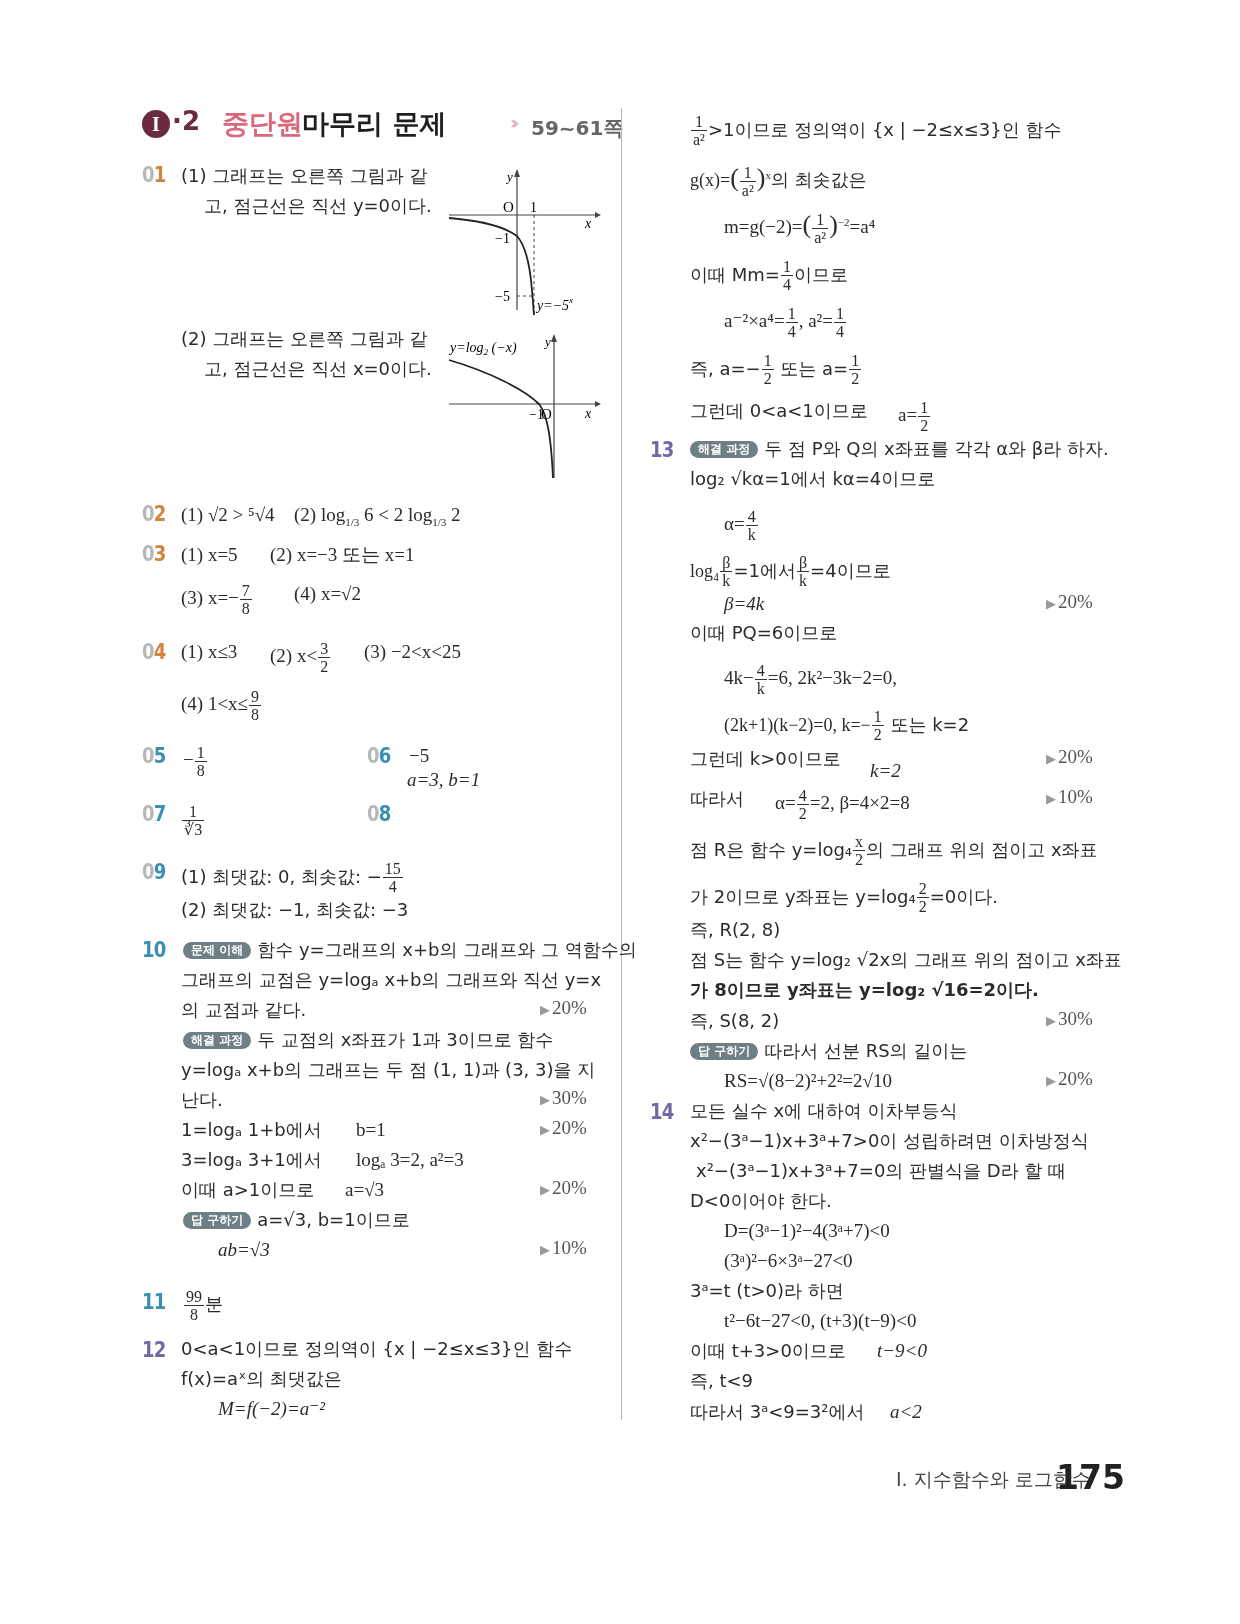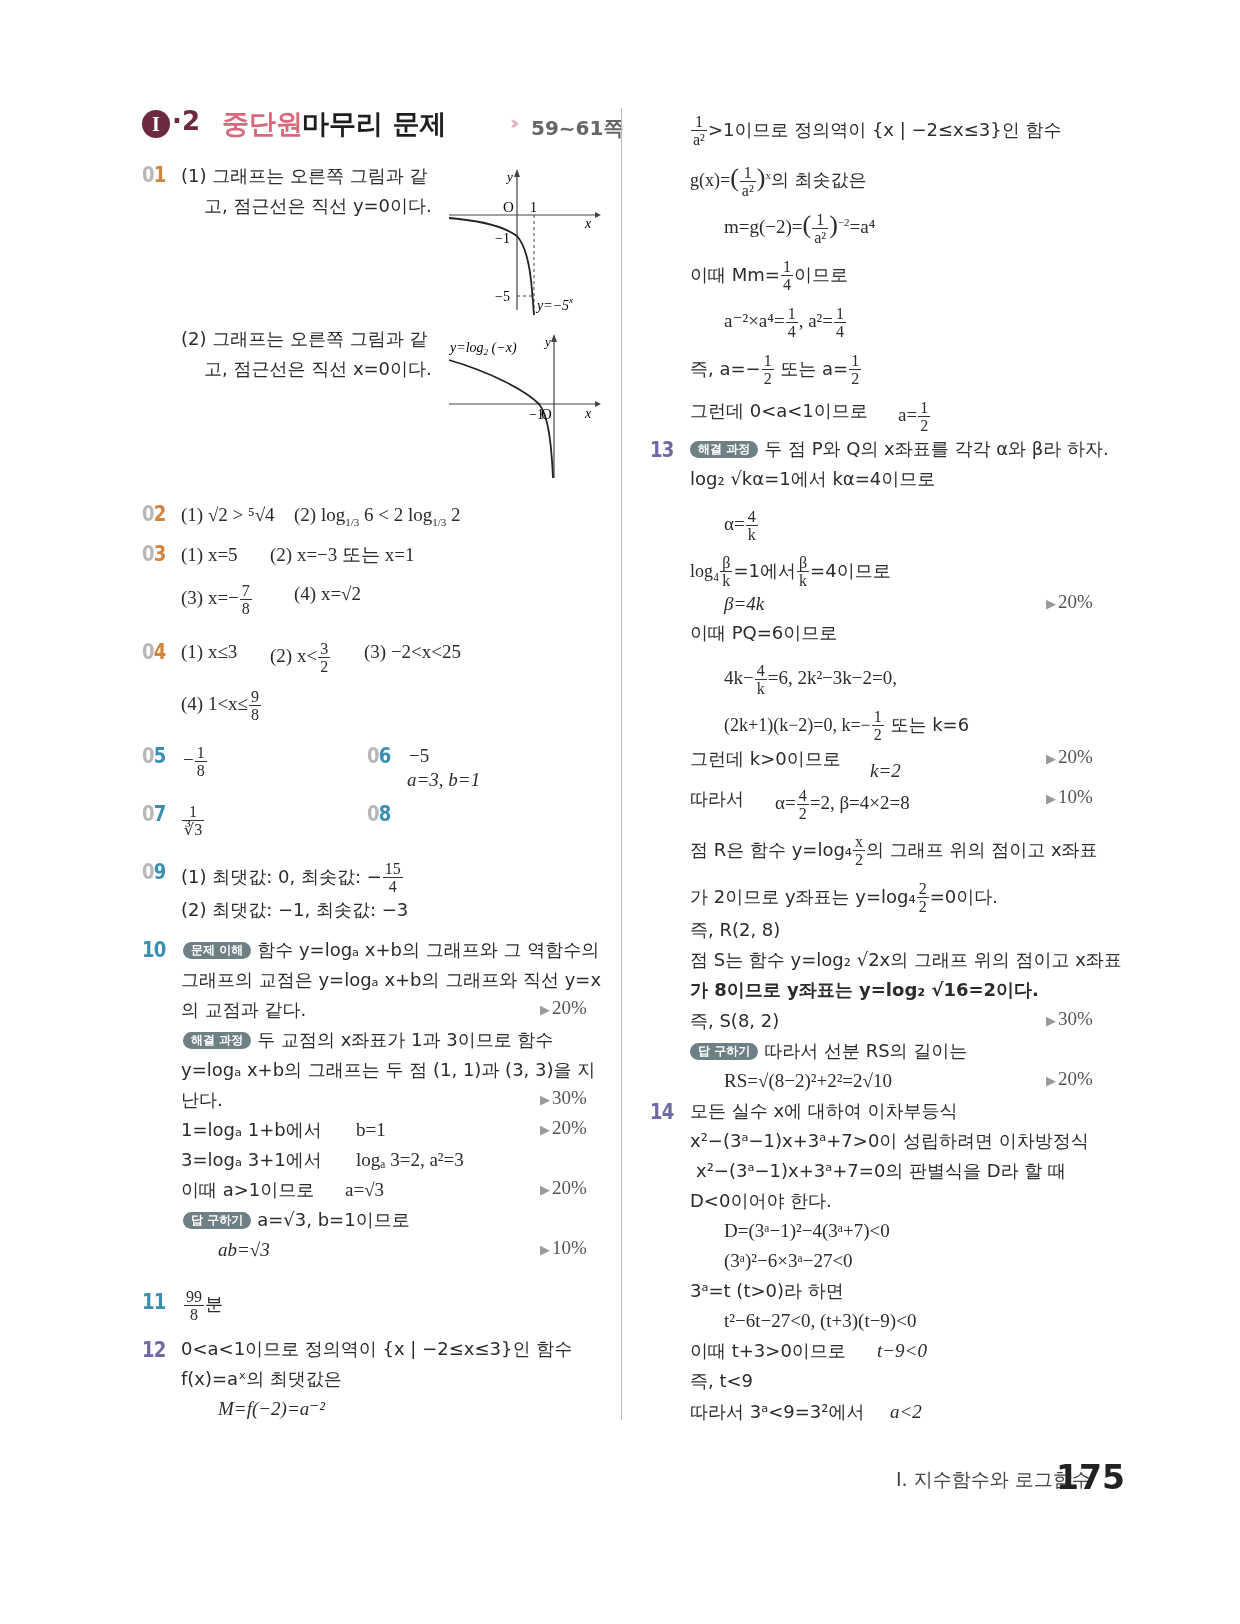--- a/index.html
+++ b/index.html
@@ -133,21 +133,21 @@
 <div class="num teal" style="left:142px;top:859px;">
   <span class="d1">0</span><span class="d2">9</span>
 </div>
 <div class="line kr" style="left:181px;top:860px;">
   <span>(1) 최댓값: 0, 최솟값: −</span><span class="frac serif"><span>15</span><span>4</span></span>
 </div>
 <div class="line kr" style="left:181px;top:898px;">(2) 최댓값: −1, 최솟값: −3</div>
 
 <div class="num blue" style="left:142px;top:937px;">10</div>
 <div class="line kr" style="left:183px;top:938px;">
-  <span class="badge">문제 이해</span><span>함수 y=logₐ x+b의 그래프와 그 역함수의</span>
+  <span class="badge">문제 이해</span><span>함수 y=그래프의 x+b의 그래프와 그 역함수의</span>
 </div>
 <div class="line kr" style="left:181px;top:968px;">그래프의 교점은 y=logₐ x+b의 그래프와 직선 y=x</div>
 <div class="line kr" style="left:181px;top:998px;">의 교점과 같다.</div>
 <div class="score" style="left:540px;top:997px;"><span class="tri">▶</span><span>20%</span></div>
 <div class="line kr" style="left:183px;top:1028px;">
   <span class="badge">해결 과정</span><span>두 교점의 x좌표가 1과 3이므로 함수</span>
 </div>
 <div class="line kr" style="left:181px;top:1058px;">y=logₐ x+b의 그래프는 두 점 (1, 1)과 (3, 3)을 지</div>
 <div class="line kr" style="left:181px;top:1088px;">난다.</div>
 <div class="score" style="left:540px;top:1087px;"><span class="tri">▶</span><span>30%</span></div>
@@ -209,21 +209,21 @@
 <div class="line kr" style="left:690px;top:554px;">
   <span class="serif">log₄</span><span class="frac serif"><span>β</span><span>k</span></span><span>=1에서</span><span class="frac serif"><span>β</span><span>k</span></span><span>=4이므로</span>
 </div>
 <div class="line" style="left:724px;top:592px;font-style:italic;">β=4k</div>
 <div class="score" style="left:1046px;top:591px;"><span class="tri">▶</span><span>20%</span></div>
 <div class="line kr" style="left:690px;top:621px;">이때 PQ=6이므로</div>
 <div class="line" style="left:724px;top:662px;">
   <span>4k−</span><span class="frac"><span>4</span><span>k</span></span><span>=6,   2k²−3k−2=0,</span>
 </div>
 <div class="line kr" style="left:724px;top:708px;">
-  <span class="serif">(2k+1)(k−2)=0,   k=−</span><span class="frac serif"><span>1</span><span>2</span></span><span> 또는 k=6</span>
+  <span class="serif">(2k+1)(k−2)=0,   k=−</span><span class="frac serif"><span>1</span><span>2</span></span><span> 또는 k=2</span>
 </div>
 <div class="line kr" style="left:690px;top:747px;">그런데 k&gt;0이므로</div>
 <div class="line" style="left:870px;top:759px;font-style:italic;">k=2</div>
 <div class="score" style="left:1046px;top:746px;"><span class="tri">▶</span><span>20%</span></div>
 <div class="line kr" style="left:690px;top:787px;">따라서</div>
 <div class="line" style="left:775px;top:787px;">
   <span>α=</span><span class="frac"><span>4</span><span>2</span></span><span>=2,   β=4×2=8</span>
 </div>
 <div class="score" style="left:1046px;top:786px;"><span class="tri">▶</span><span>10%</span></div>
 <div class="line kr" style="left:690px;top:833px;">

